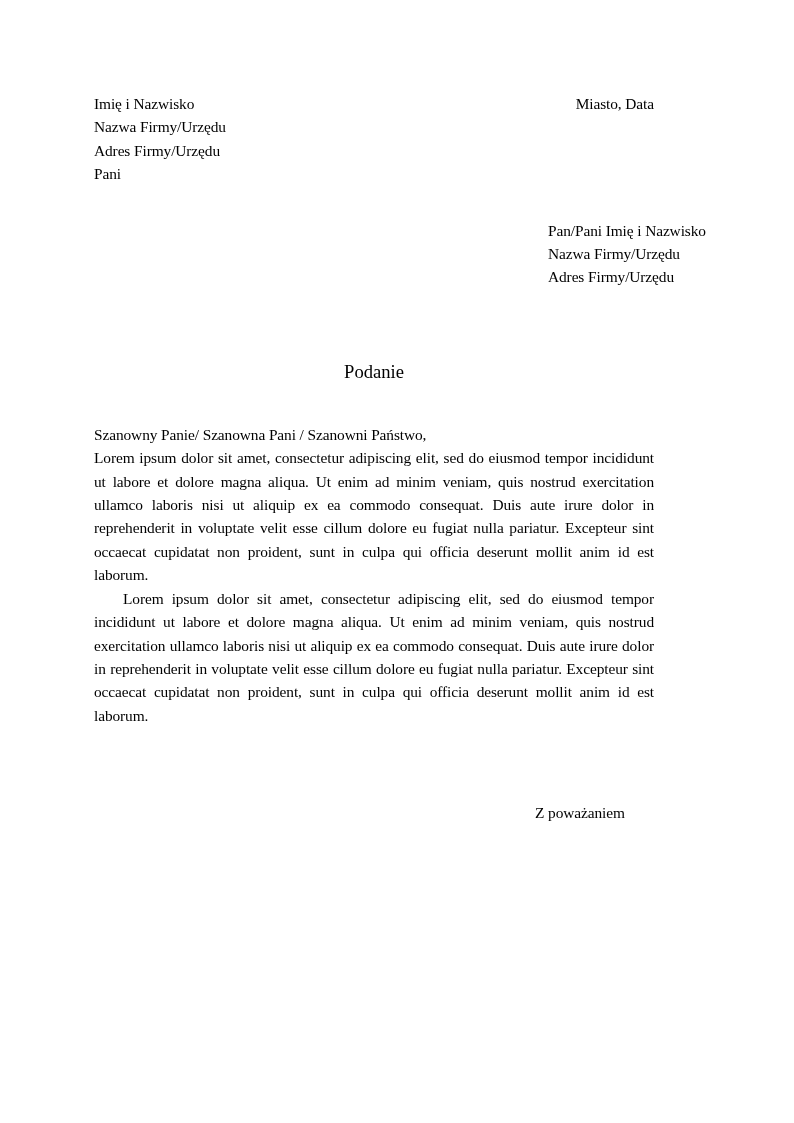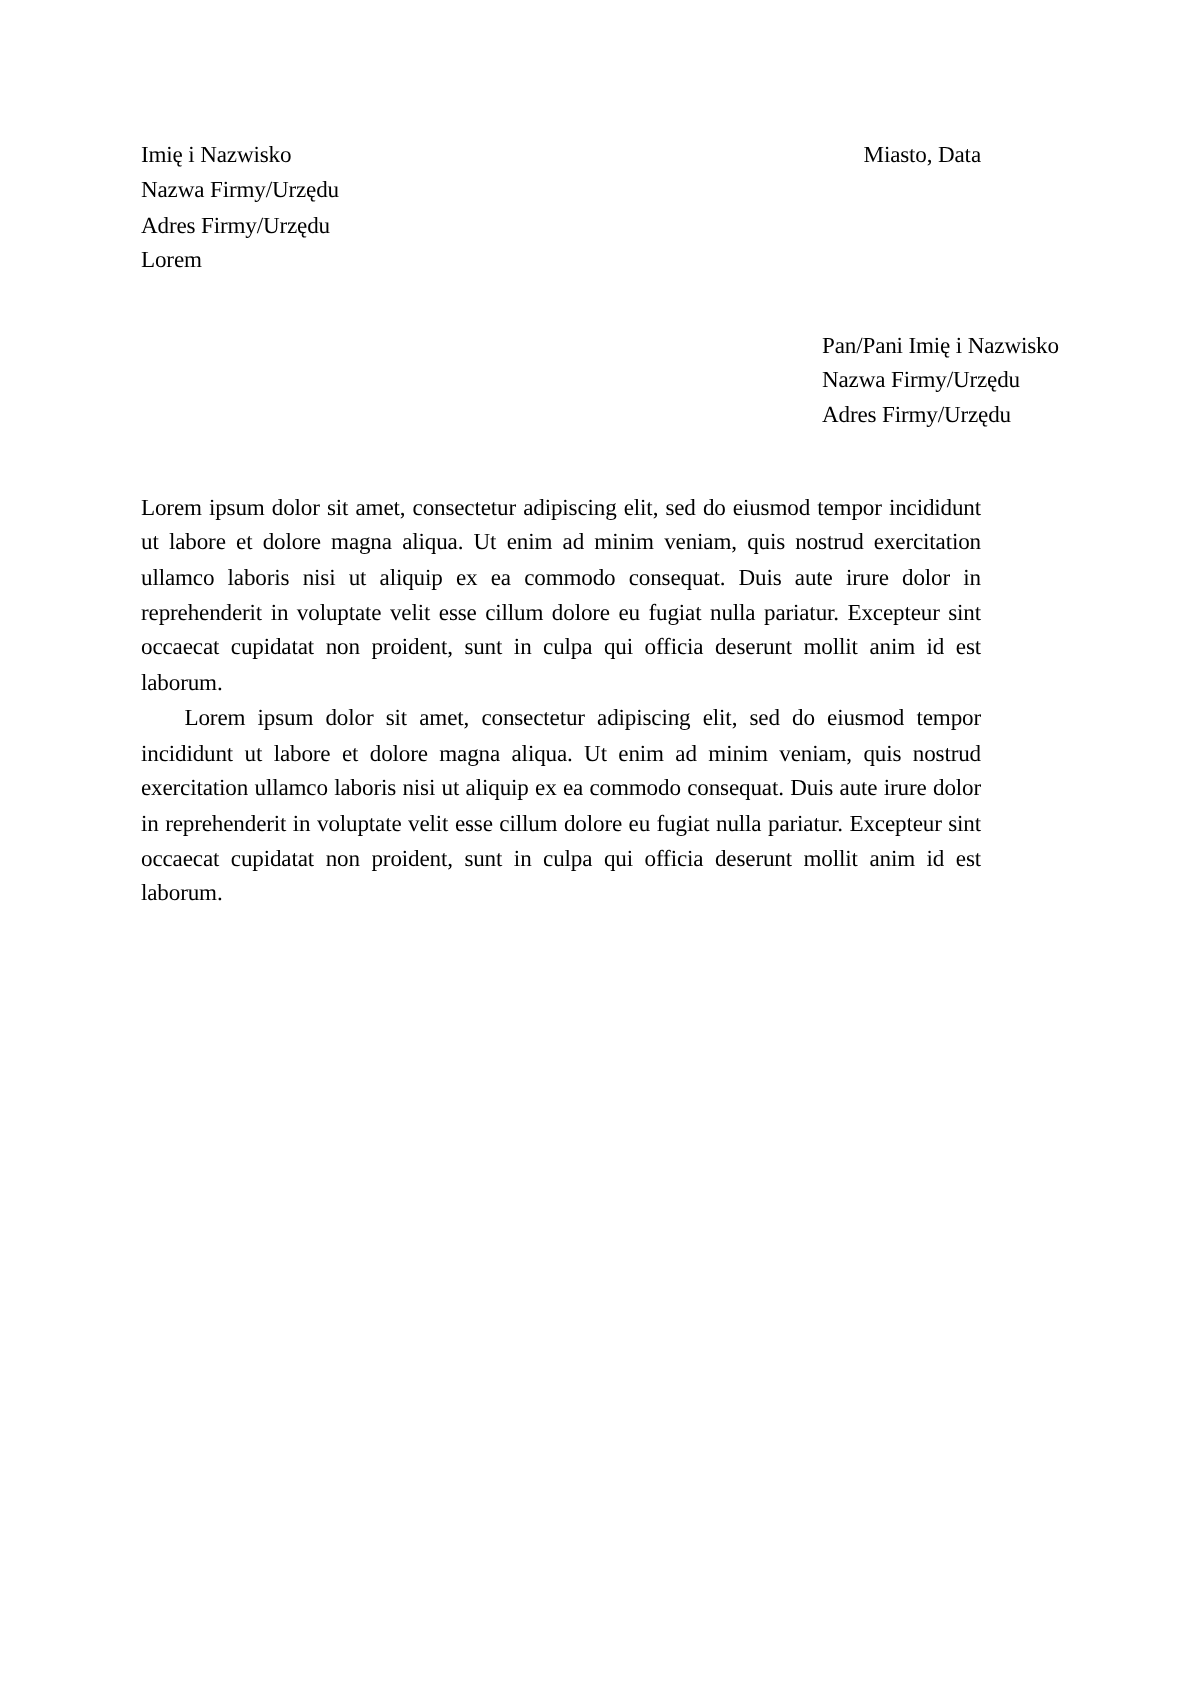--- a/index.html
+++ b/index.html
@@ -73,31 +73,34 @@
 </head>
 <body>
 
 <div class="page">
 
   <div class="header-row">
     <div class="sender-block">
       <div>Imię i Nazwisko</div>
       <div>Nazwa Firmy/Urzędu</div>
       <div>Adres Firmy/Urzędu</div>
-      <div>Lorem</div>
+      <div>Pani</div>
     </div>
     <div class="place-date">Miasto, Data</div>
   </div>
 
   <div class="recipient-block">
     <div>Pan/Pani Imię i Nazwisko</div>
     <div>Nazwa Firmy/Urzędu</div>
     <div>Adres Firmy/Urzędu</div>
   </div>
 
+  <h1 class="letter-title">Podanie</h1>
 
   <div class="letter-body">
+    <p>Szanowny Panie/ Szanowna Pani / Szanowni Państwo,</p>
     <p>Lorem ipsum dolor sit amet, consectetur adipiscing elit, sed do eiusmod tempor incididunt ut labore et dolore magna aliqua. Ut enim ad minim veniam, quis nostrud exercitation ullamco laboris nisi ut aliquip ex ea commodo consequat. Duis aute irure dolor in reprehenderit in voluptate velit esse cillum dolore eu fugiat nulla pariatur. Excepteur sint occaecat cupidatat non proident, sunt in culpa qui officia deserunt mollit anim id est laborum.</p>
     <p class="para-indent">Lorem ipsum dolor sit amet, consectetur adipiscing elit, sed do eiusmod tempor incididunt ut labore et dolore magna aliqua. Ut enim ad minim veniam, quis nostrud exercitation ullamco laboris nisi ut aliquip ex ea commodo consequat. Duis aute irure dolor in reprehenderit in voluptate velit esse cillum dolore eu fugiat nulla pariatur. Excepteur sint occaecat cupidatat non proident, sunt in culpa qui officia deserunt mollit anim id est laborum.</p>
   </div>
 
+  <div class="closing-block">Z poważaniem</div>
 
 </div>
 
 </body></html>

